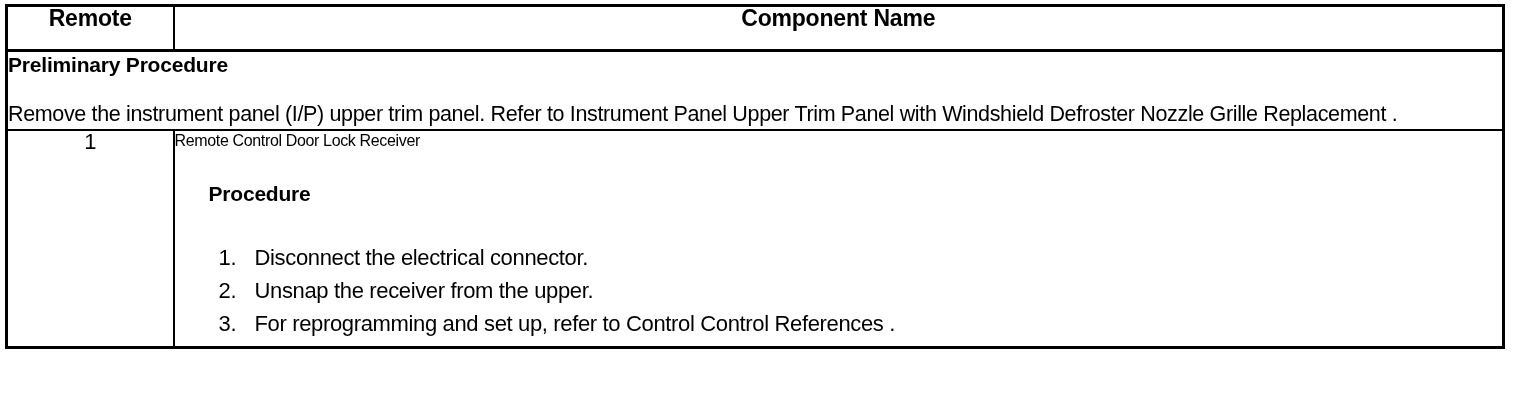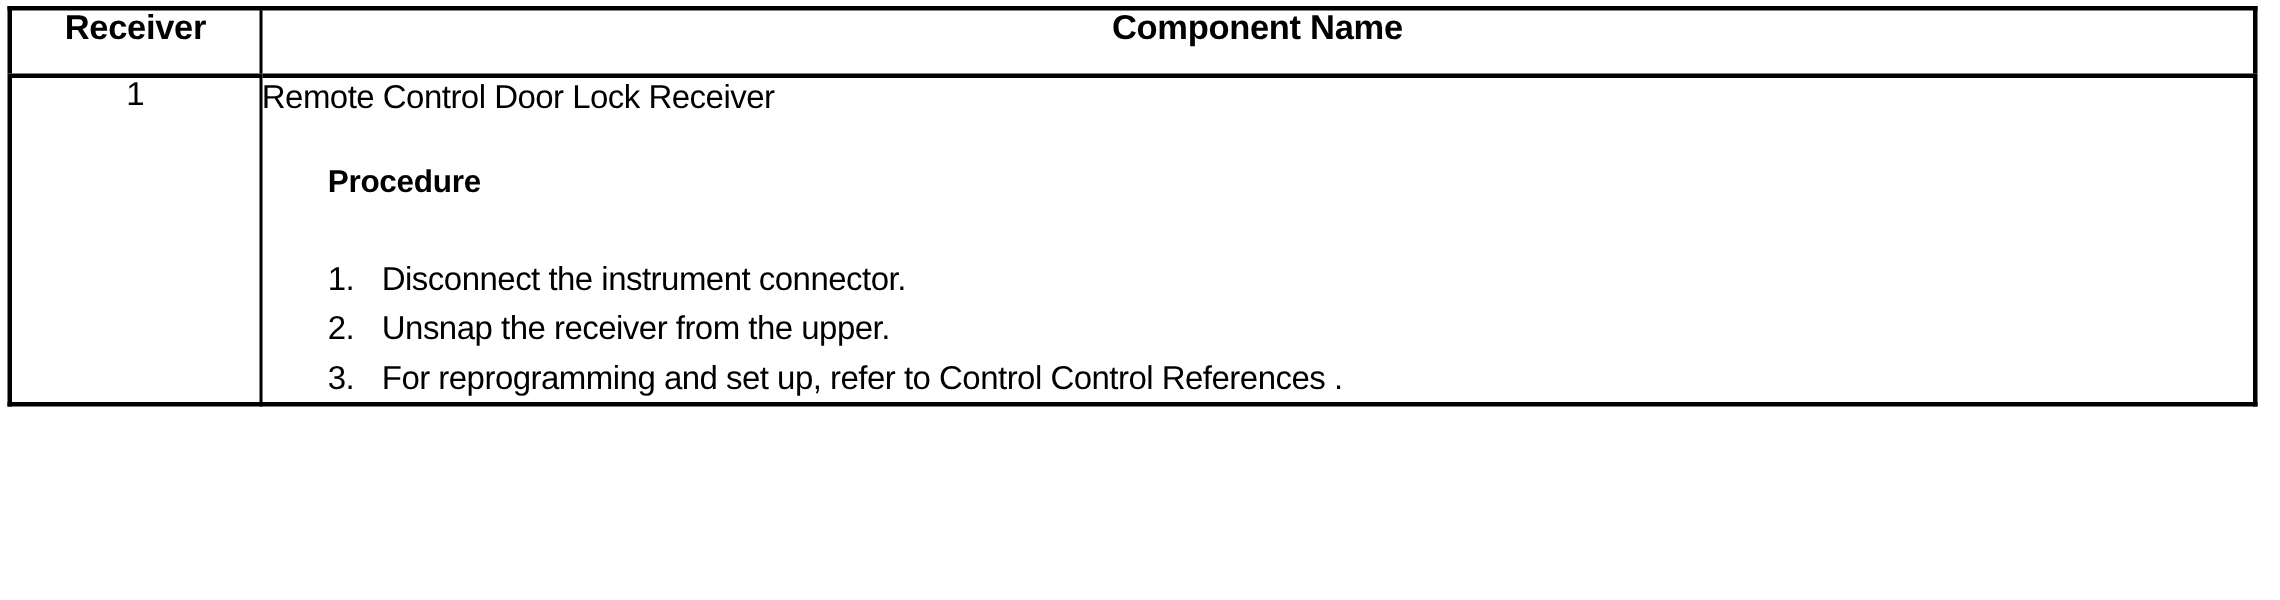--- a/index.html
+++ b/index.html
@@ -113,32 +113,32 @@
   }
 
   .body-cell {
     border-right: none !important;
     border-top: none !important;
     border-bottom: none !important;
     border-left: none !important;
     padding: 9px 6px 0 9px;
   }
   .comp-name {
-    font-size: 22px;
+    font-size: 16px;
     line-height: 1.2;
     letter-spacing: -0.35px;
     margin: 0 0 31px 0;
   }
   .sub-head {
     font-size: 21px;
     font-weight: bold;
     letter-spacing: -0.2px;
     line-height: 1.2;
     margin: 0 0 34px 0;
-    padding-left: 44px;
+    padding-left: 34px;
   }
   ol.steps {
     margin: 0;
     padding: 0 0 0 44px;
     list-style: none;
   }
   ol.steps li {
     font-size: 22px;
     line-height: 33px;
     letter-spacing: -0.35px;
@@ -161,41 +161,47 @@
 
   <table class="service-table">
     <colgroup>
       <col class="col-callout">
       <col class="col-name">
     </colgroup>
 
     <thead>
       <tr class="hdr-row">
         <th class="hdr-callout">
-          <span class="hdr-text">Receiver</span>
+          <span class="hdr-text">Remote</span>
         </th>
         <th class="hdr-name">
           <span class="hdr-text">Component Name</span>
         </th>
       </tr>
     </thead>
 
     <tbody>
+      <tr>
+        <td class="prelim-cell" colspan="2">
+          <p class="prelim-title">Preliminary Procedure</p>
+          <p class="prelim-body">Remove the instrument panel (I/P) upper trim panel. Refer to Instrument Panel Upper Trim Panel with Windshield Defroster Nozzle Grille Replacement .</p>
+        </td>
+      </tr>
 
       <tr>
         <td class="num-cell">
           <span class="num-text">1</span>
         </td>
         <td class="body-cell">
           <p class="comp-name">Remote Control Door Lock Receiver</p>
           <p class="sub-head">Procedure</p>
           <ol class="steps">
             <li>
               <span class="step-num">1.</span>
-              <span class="step-text">Disconnect the instrument connector.</span>
+              <span class="step-text">Disconnect the electrical connector.</span>
             </li>
             <li>
               <span class="step-num">2.</span>
               <span class="step-text">Unsnap the receiver from the upper.</span>
             </li>
             <li>
               <span class="step-num">3.</span>
               <span class="step-text">For reprogramming and set up, refer to Control Control References .</span>
             </li>
           </ol>

